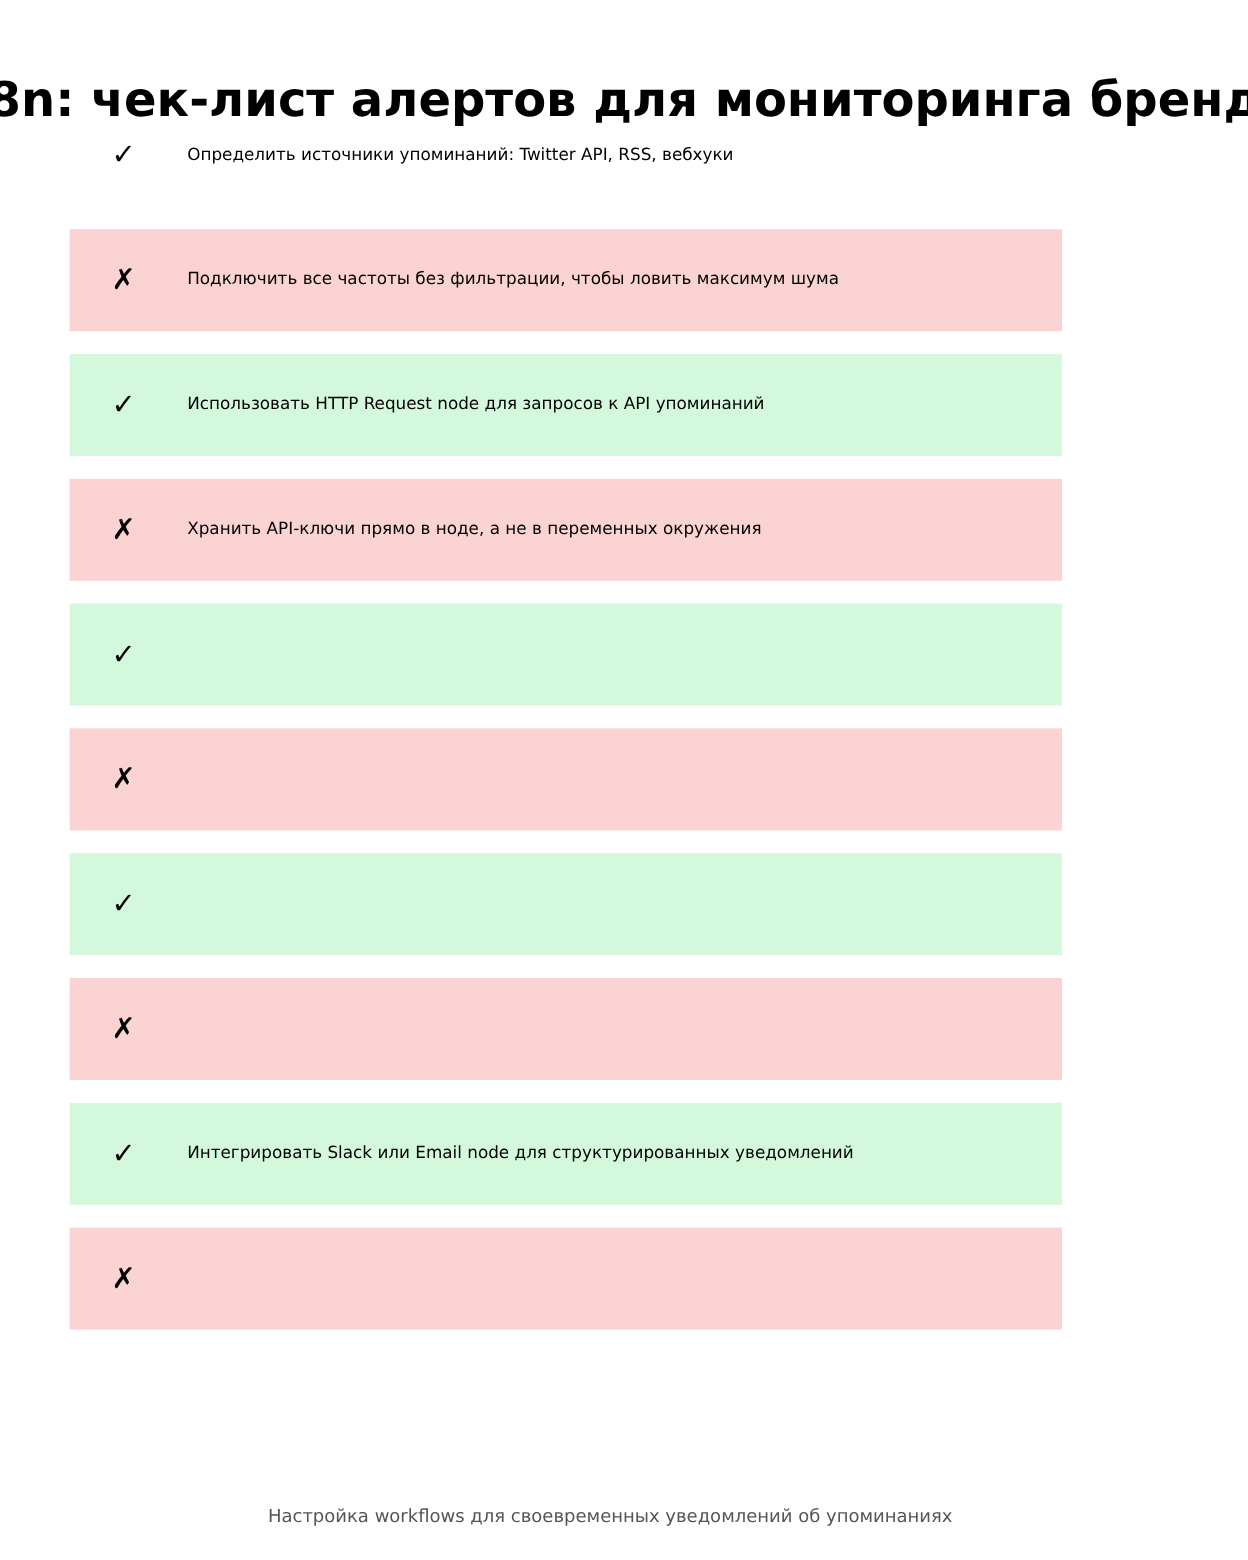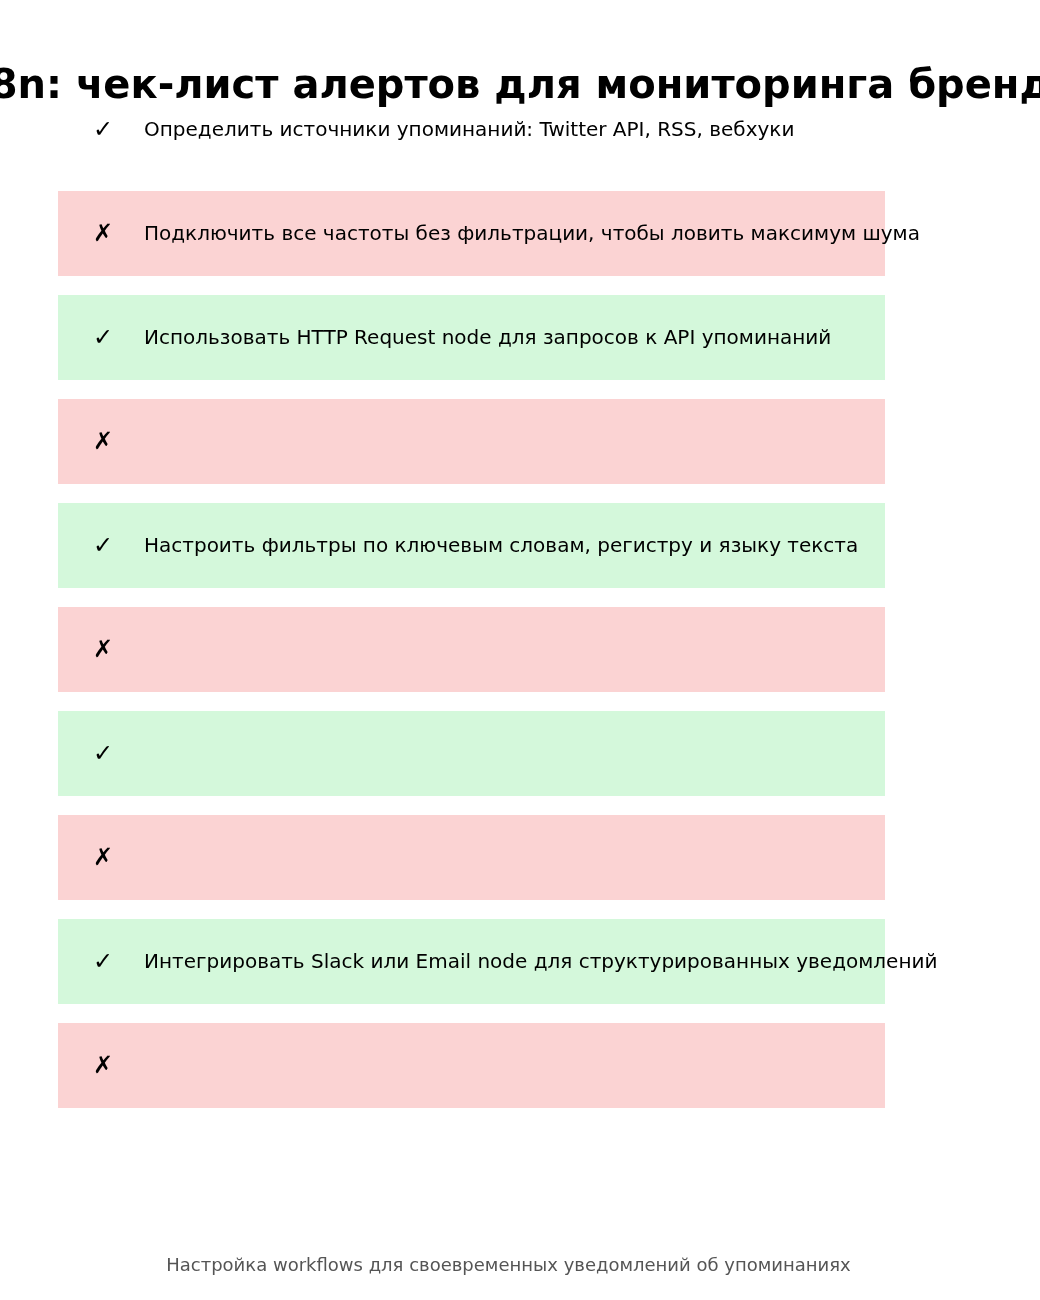--- a/index.html
+++ b/index.html
@@ -2,46 +2,46 @@
 <html><head>
 <meta charset="utf-8">
 <style>
   html, body { margin:0; padding:0; }
   body { width:1040px; height:1300px; background:#ffffff; position:relative; overflow:hidden;
          font-family:"DejaVu Sans", sans-serif; color:#000; }
   .title { position:absolute; left:520px; top:60px; transform:translateX(-50%); white-space:nowrap;
            font-size:40px; font-weight:bold; line-height:48px; z-index:2; }
   .row { position:absolute; left:58px; width:827px; height:85px; }
   .row .mark { position:absolute; left:32px; width:26px; text-align:center; font-size:24px; line-height:85px; top:0; }
-  .row .text { position:absolute; left:86px; top:0; line-height:85px; font-size:20px; white-space:nowrap; }
-  .footer { position:absolute; left:0; width:1017px; top:1254px; text-align:center; font-size:18px; color:#555555; }
+  .row .text { position:absolute; left:98px; top:0; line-height:85px; font-size:14px; white-space:nowrap; }
+  .footer { position:absolute; left:0; width:1017px; top:1254px; text-align:center; font-size:15px; color:#555555; }
 </style>
 </head>
 <body>
 
 <div class="title">n8n: чек-лист алертов для мониторинга бренда</div>
 
 <div class="row" style="top:87px;background:#ffffff;">
   <span class="mark">✓</span>
   <span class="text">Определить источники упоминаний: Twitter API, RSS, вебхуки</span>
 </div>
 <div class="row" style="top:191px;background:#fbd3d3;">
   <span class="mark">✗</span>
   <span class="text">Подключить все частоты без фильтрации, чтобы ловить максимум шума</span>
 </div>
 <div class="row" style="top:295px;background:#d4f8db;">
   <span class="mark">✓</span>
   <span class="text">Использовать HTTP Request node для запросов к API упоминаний</span>
 </div>
 <div class="row" style="top:399px;background:#fbd3d3;">
   <span class="mark">✗</span>
+  <span class="text">Хранить API-ключи прямо в ноде, а не в переменных окружения</span>
 </div>
 <div class="row" style="top:503px;background:#d4f8db;">
   <span class="mark">✓</span>
-  <span class="text">Настроить фильтры по ключевым словам, регистру и языку текста</span>
 </div>
 <div class="row" style="top:607px;background:#fbd3d3;">
   <span class="mark">✗</span>
 </div>
 <div class="row" style="top:711px;background:#d4f8db;">
   <span class="mark">✓</span>
 </div>
 <div class="row" style="top:815px;background:#fbd3d3;">
   <span class="mark">✗</span>
 </div>

